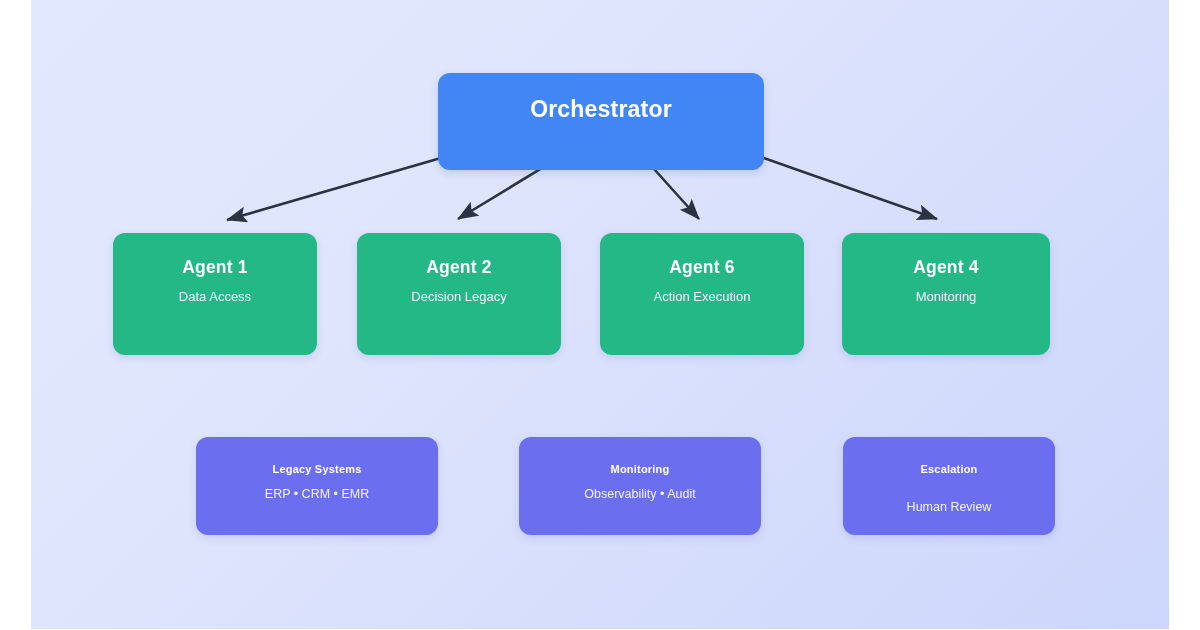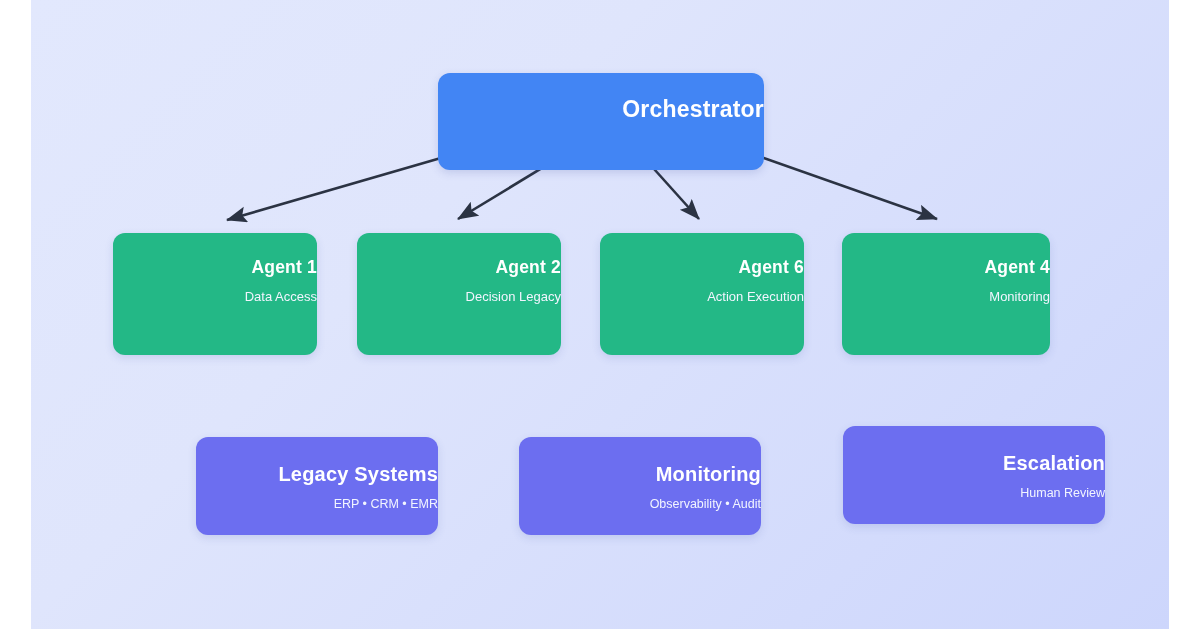--- a/index.html
+++ b/index.html
@@ -24,21 +24,21 @@
     background: linear-gradient(135deg, #e2e8fd 0%, #dfe5fc 35%, #cdd6fc 100%);
     overflow: hidden;
   }
 
   .node {
     position: absolute;
     box-sizing: border-box;
     border-radius: 12px;
     display: flex;
     flex-direction: column;
-    align-items: flex-end;
+    align-items: center;
     text-align: center;
     color: #ffffff;
     z-index: 3;
   }
 
   .node .title {
     font-weight: bold;
     line-height: 1.1;
     letter-spacing: 0.2px;
   }
@@ -64,21 +64,21 @@
   }
   .agent .title { font-size: 17.5px; }
   .agent .subtitle { font-size: 13px; margin-top: 12px; }
 
   
   .support {
     background: #6c6ef0;
     box-shadow: 0 3px 8px rgba(60, 80, 160, 0.15);
     padding-top: 26px;
   }
-  .support .title { font-size: 20px; }
+  .support .title { font-size: 11px; }
   .support .subtitle { font-size: 12.5px; margin-top: 12px; }
 
   #edges {
     position: absolute;
     left: 0;
     top: 0;
     width: 1138px;
     height: 629px;
     z-index: 2;
     pointer-events: none;
@@ -130,18 +130,18 @@
   <div class="node support" style="left:165px; top:437px; width:242px; height:98px;">
     <div class="title">Legacy Systems</div>
     <div class="subtitle">ERP • CRM • EMR</div>
   </div>
 
   <div class="node support" style="left:488px; top:437px; width:242px; height:98px;">
     <div class="title">Monitoring</div>
     <div class="subtitle">Observability • Audit</div>
   </div>
 
-  <div class="node support" style="left:812px; top:426px; width:262px; height:98px;">
+  <div class="node support" style="left:812px; top:437px; width:212px; height:98px;gap:13px;">
     <div class="title">Escalation</div>
     <div class="subtitle">Human Review</div>
   </div>
 
 </div>
 
 </body></html>

